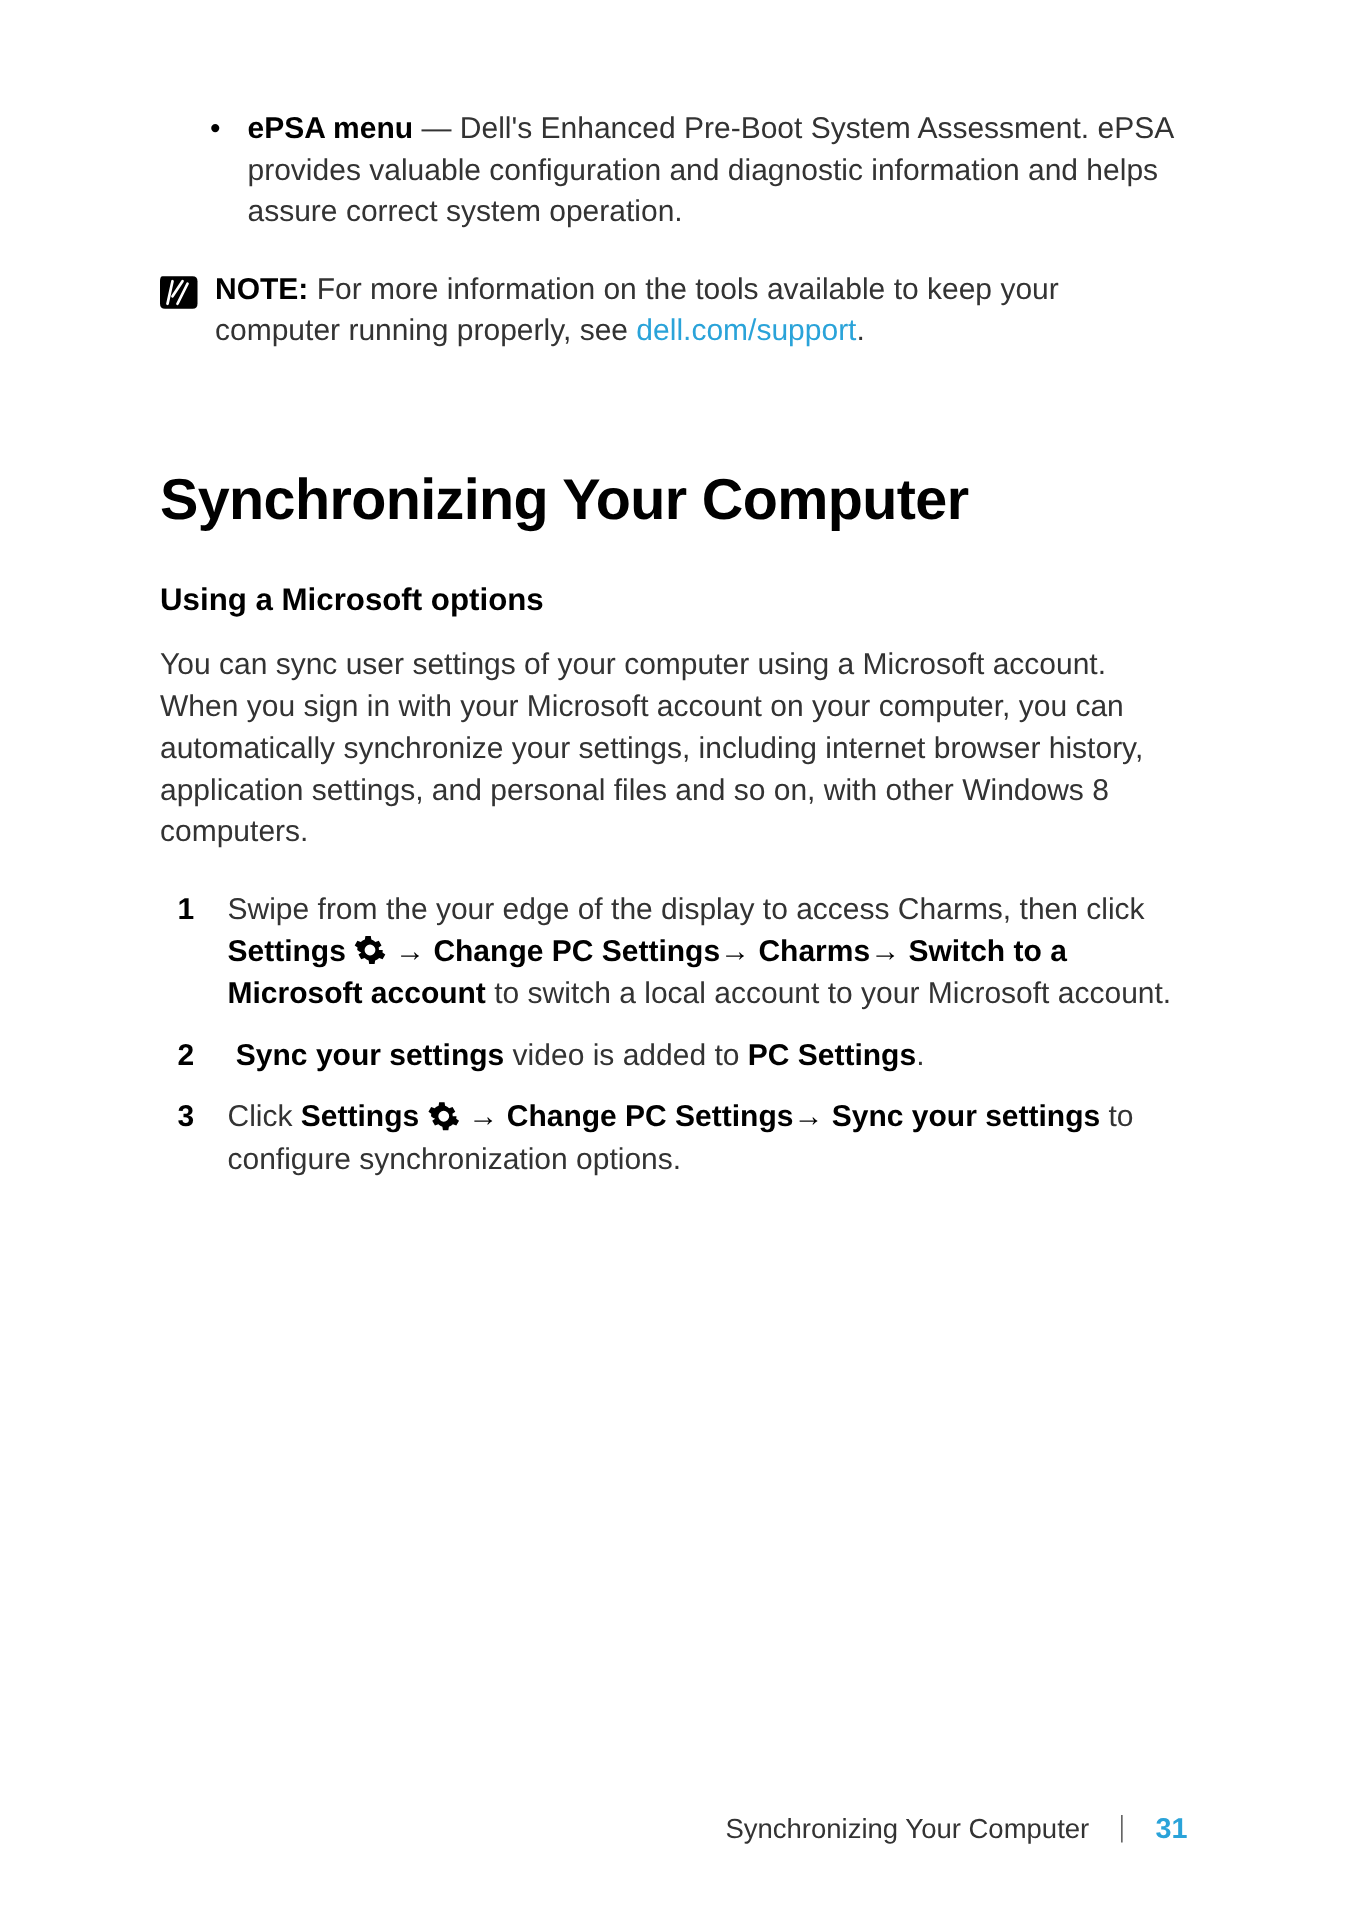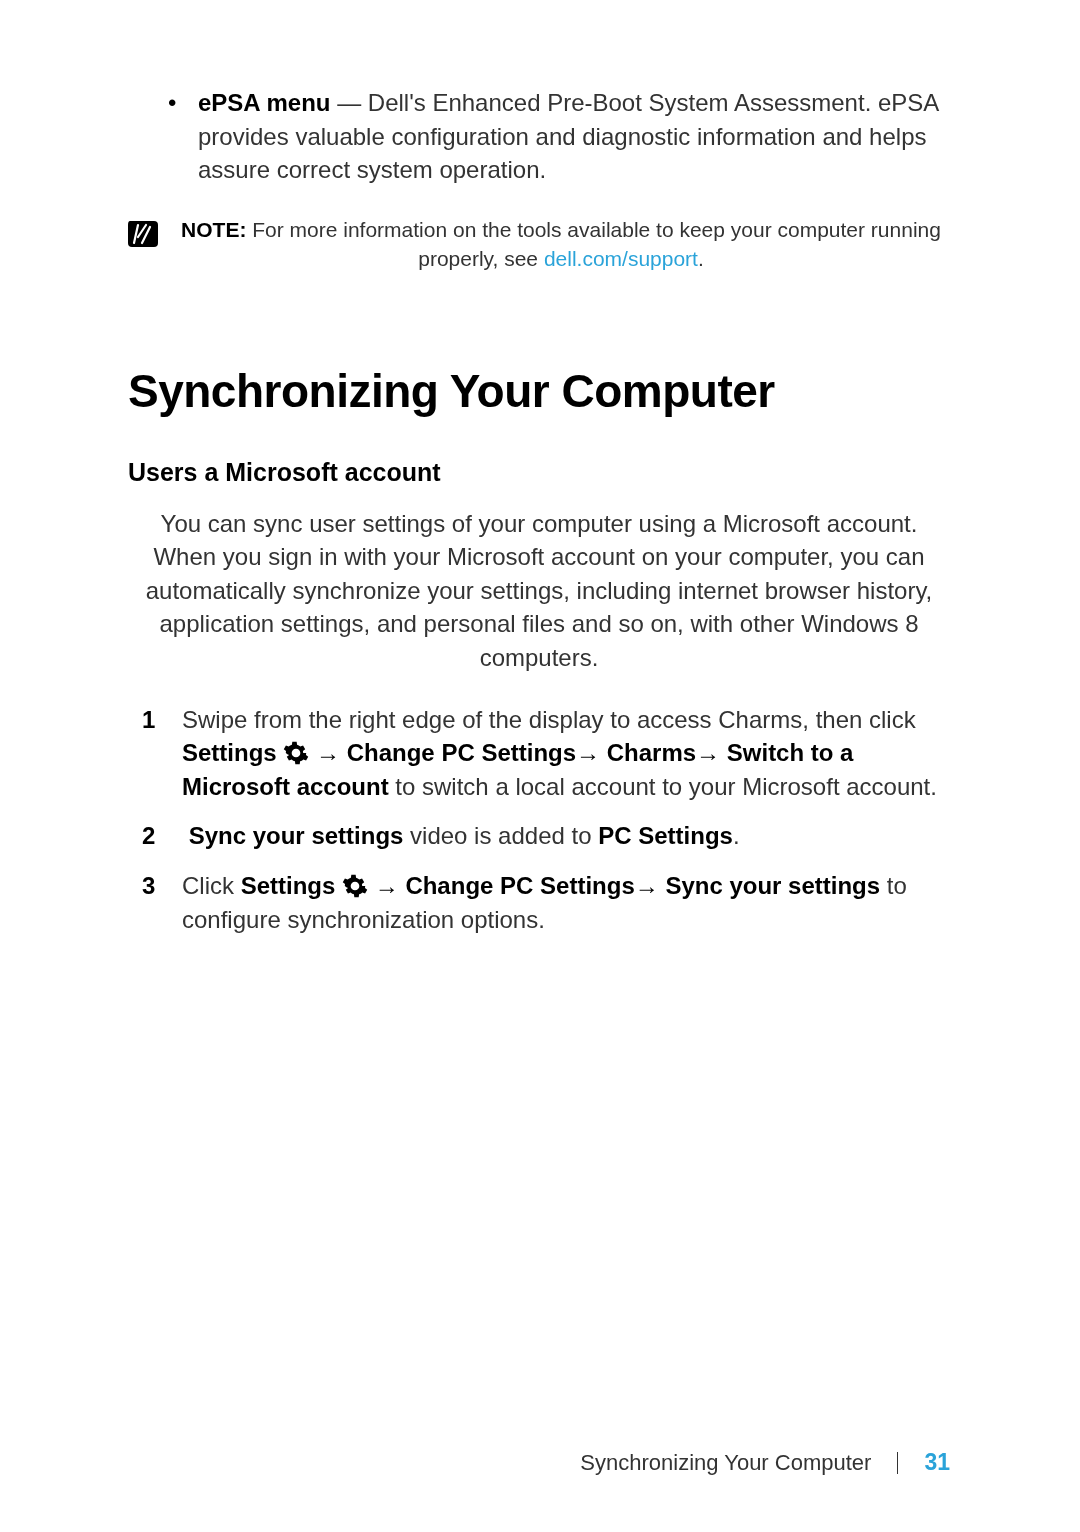--- a/index.html
+++ b/index.html
@@ -44,45 +44,43 @@
     gap: 12px;
   }
   .note-icon {
     flex: 0 0 32px;
     height: 32px;
     position: relative;
     margin-top: 2px;
   }
   .note-icon svg { width: 32px; height: 32px; }
   .note-text {
-    font-size: 21px;
+    font-size: 24px;
     line-height: 1.4;
     color: #333;
-    text-align: center;
   }
   .note-text .link { color: #2aa3d9; }
   h1.sync-heading {
     font-size: 46px;
     font-weight: 700;
     margin: 90px 0 40px 0;
     color: #000;
     letter-spacing: -0.5px;
   }
   .sub-heading {
     font-size: 25px;
     font-weight: 700;
     margin: 0 0 20px 0;
     color: #000;
   }
   .para {
     font-size: 24px;
     line-height: 1.4;
     color: #333;
     margin: 0 0 28px 0;
-    text-align: center;
   }
   .num-list {
     list-style: none;
     counter-reset: step;
     padding: 0;
     margin: 0 0 0 14px;
   }
   .num-list li {
     position: relative;
     padding-left: 40px;
@@ -138,28 +136,28 @@
         <path d="M6 26 L10 8 M10 20 L18 8 M14 26 L22 10" stroke="#fff" stroke-width="2.2" fill="none" stroke-linecap="round"></path>
       </svg>
     </span>
     <div class="note-text">
       <span class="bold">NOTE:</span><span> For more information on the tools available to keep your computer running properly, see </span><span class="link">dell.com/support</span><span>.</span>
     </div>
   </div>
 
   <h1 class="sync-heading">Synchronizing Your Computer</h1>
 
-  <div class="sub-heading">Users a Microsoft account</div>
+  <div class="sub-heading">Using a Microsoft options</div>
 
   <p class="para">You can sync user settings of your computer using a Microsoft account. When you sign in with your Microsoft account on your computer, you can automatically synchronize your settings, including internet browser history, application settings, and personal files and so on, with other Windows 8 computers.</p>
 
   <ol class="num-list">
     <li>
       <span class="num">1</span>
-      <span>Swipe from the right edge of the display to access Charms, then click </span><span class="bold">Settings</span>
+      <span>Swipe from the your edge of the display to access Charms, then click </span><span class="bold">Settings</span>
       <span class="gear-icon">
         <svg viewBox="0 0 24 24">
             <path fill="#000" d="M12 8a4 4 0 1 0 0 8 4 4 0 0 0 0-8zm9.4 4c0 .6-.1 1.2-.2 1.8l2.1 1.6-2 3.5-2.5-1a9 9 0 0 1-3 1.8l-.4 2.7h-4l-.4-2.7a9 9 0 0 1-3-1.8l-2.5 1-2-3.5 2.1-1.6A9 9 0 0 1 2.6 12c0-.6.1-1.2.2-1.8L.7 8.6l2-3.5 2.5 1a9 9 0 0 1 3-1.8L8.6 1.6h4l.4 2.7a9 9 0 0 1 3 1.8l2.5-1 2 3.5-2.1 1.6c.1.6.2 1.2.2 1.8z"></path>
           </svg>
       </span><span class="bold"> → </span><span class="bold">Change PC Settings</span><span class="bold">→ </span><span class="bold">Charms</span><span class="bold">→ </span><span class="bold">Switch to a Microsoft account</span><span> to switch a local account to your Microsoft account.</span>
     </li>
     <li>
       <span class="num">2</span>
       &nbsp;<span class="bold">Sync your settings</span><span> video is added to </span><span class="bold">PC Settings</span><span>.</span>
     </li>

